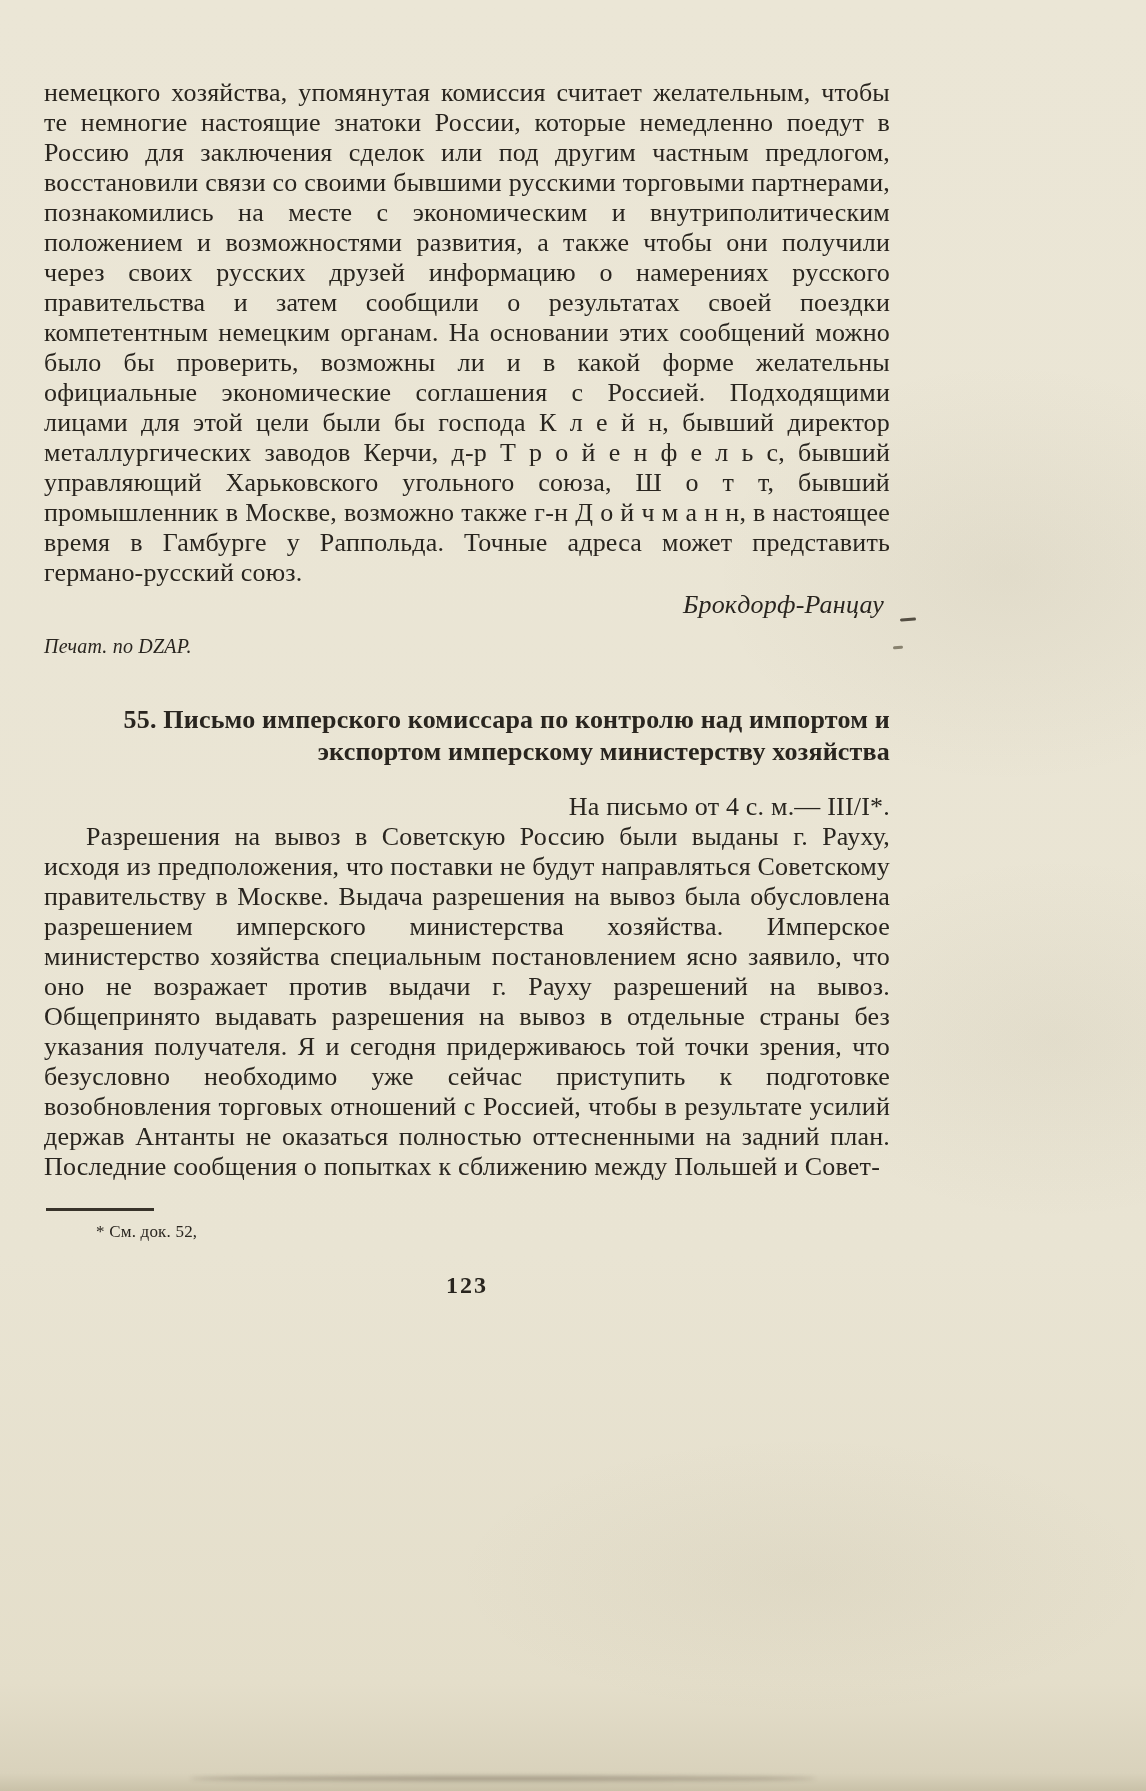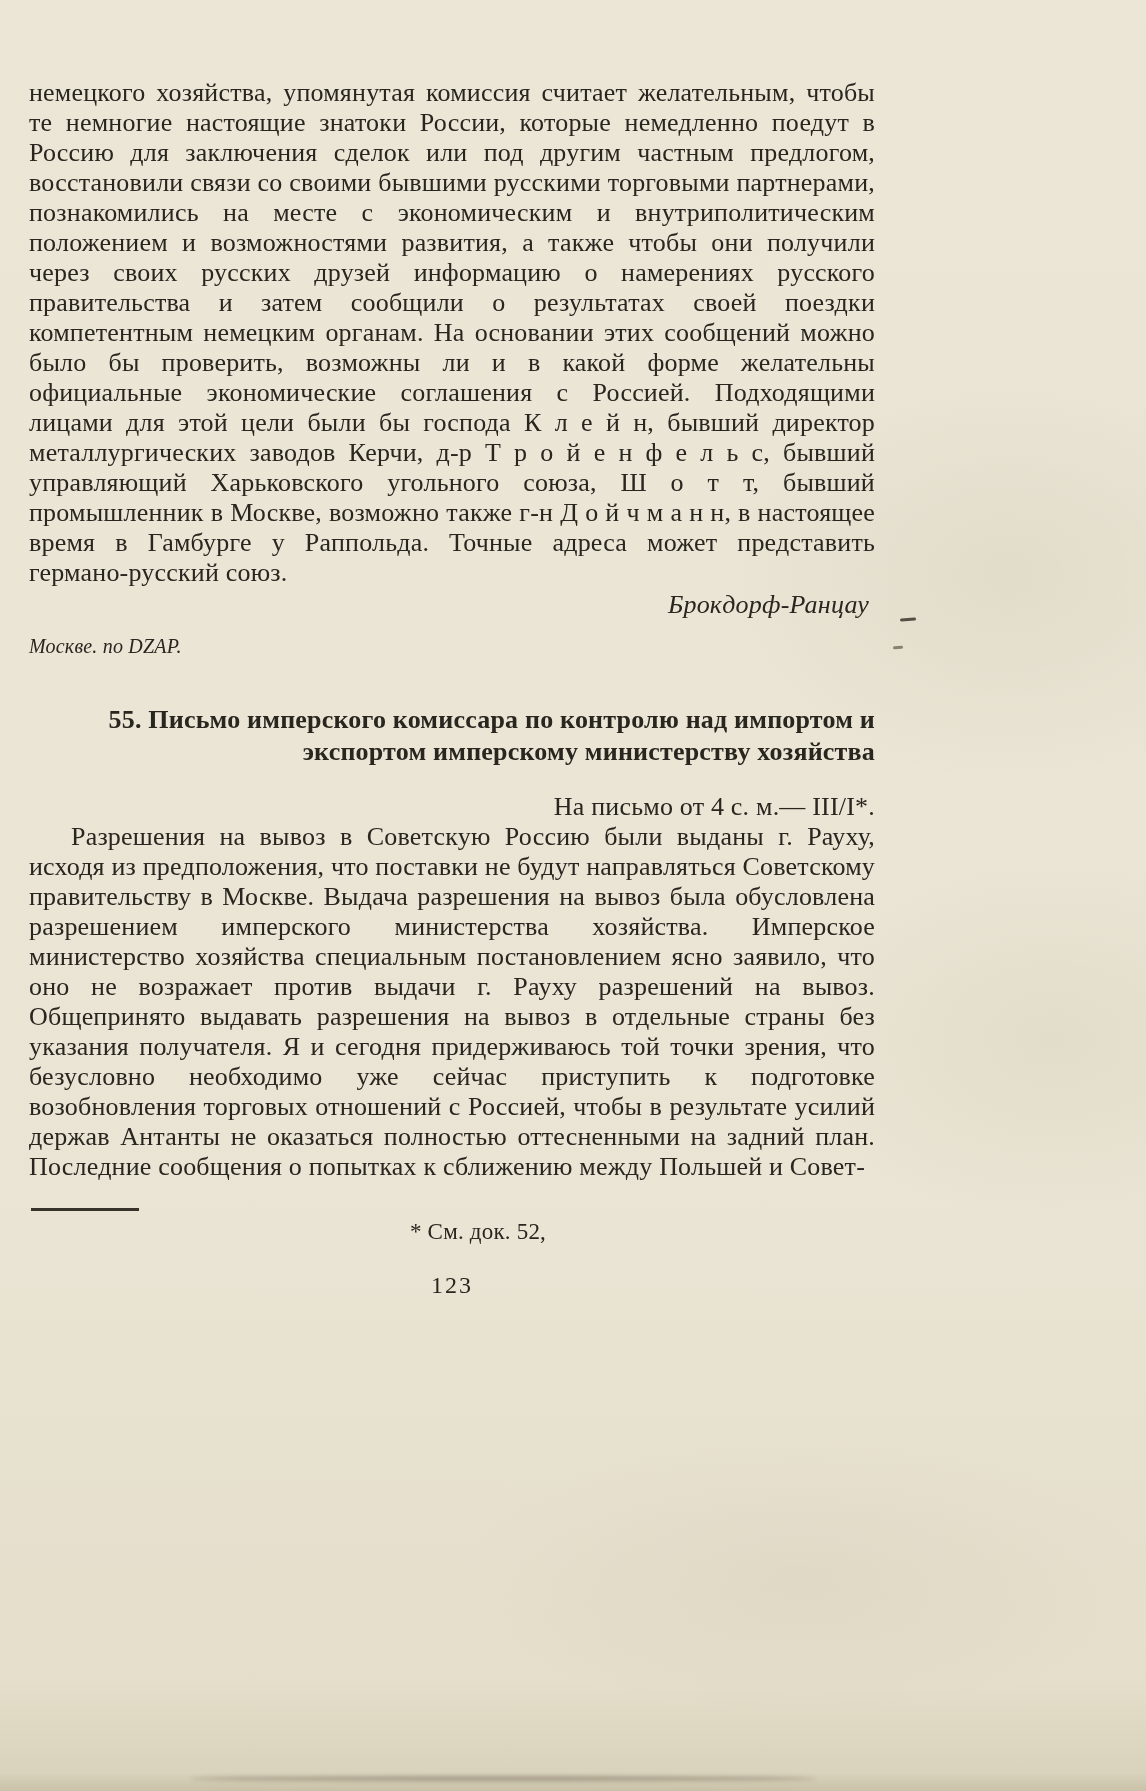--- a/index.html
+++ b/index.html
@@ -19,21 +19,21 @@
     position: absolute;
     inset: 0;
     background:
       radial-gradient(ellipse 420px 300px at 88% 32%, rgba(110, 98, 66, 0.07), transparent 70%),
       radial-gradient(ellipse 380px 260px at 92% 58%, rgba(110, 98, 66, 0.06), transparent 70%),
       radial-gradient(ellipse 500px 200px at 70% 88%, rgba(110, 98, 66, 0.05), transparent 70%),
       linear-gradient(180deg, #ebe6d6 0%, #e9e4d3 70%, #e4deca 94%, #d9d2bc 99%, #c9c1a8 100%);
   }
   .content {
     position: absolute;
-    left: 29px;
+    left: 44px;
     top: 78px;
     width: 846px;
     font-size: 26px;
     line-height: 30px;
     text-align: justify;
     letter-spacing: 0.2px;
   }
   p { margin: 0; }
   .body-par { text-align: justify; }
   .indent { text-indent: 42px; }
@@ -71,31 +71,32 @@
     margin-top: 24px;
     text-align: right;
   }
   .footnote-rule {
     margin-top: 26px;
     margin-left: 2px;
     width: 108px;
     border-top: 3px solid #38332a;
   }
   .footnote {
-    font-size: 23px;
+    font-size: 17px;
     line-height: 25px;
     margin-top: 8px;
     padding-left: 52px;
-    text-align: center;
+    text-align: left;
   }
   .page-number {
     margin-top: 26px;
     text-align: center;
     font-size: 24px;
     letter-spacing: 2px;
+    font-weight: bold;
   }
   .margin-mark-1 {
     position: absolute;
     left: 900px;
     top: 618px;
     width: 16px;
     height: 3px;
     background: #3b352a;
     transform: rotate(-4deg);
     border-radius: 2px;
@@ -132,21 +133,21 @@
 <div class="margin-mark-2"></div>
 <div class="bottom-smudge"></div>
 
 <div class="content">
 
   <p class="body-par">немецкого хозяйства, упомянутая комиссия считает желательным, чтобы те немногие настоящие знатоки России, которые немедленно поедут в Россию для заключения сделок или под другим частным предлогом, восстановили связи со своими бывшими русскими торговыми партнерами, познакомились на месте с экономическим и внутриполитическим положением и возможностями развития, а также чтобы они получили через своих русских друзей информацию о намерениях русского правительства и затем сообщили о результатах своей поездки компетентным немецким органам. На основании этих сообщений можно было бы проверить, возможны ли и в какой форме желательны официальные экономические соглашения с Россией. Подходящими лицами для этой цели были бы господа К л е й н, бывший директор металлургических заводов Керчи, д-р Т р о й е н ф е л ь с, бывший управляющий Харьковского угольного союза, Ш о т т, бывший промышленник в Москве, возможно также г-н Д о й ч м а н н, в настоящее время в Гамбурге у Раппольда. Точные адреса может представить германо-русский союз.</p>
 
 
   <p class="signature">Брокдорф-Ранцау</p>
 
-  <p class="source-note">Москве. по DZAP.</p>
+  <p class="source-note">Печат. по DZAP.</p>
 
   <p class="doc-heading"><span>55.</span> <span>Письмо имперского комиссара по контролю над импортом и экспортом имперскому министерству хозяйства</span></p>
 
 
   <p class="body-par reference-line">На письмо от 4 с. м.— III/I*.</p>
 
   <p class="body-par indent">Разрешения на вывоз в Советскую Россию были выданы г. Рауху, исходя из предположения, что поставки не будут направляться Советскому правительству в Москве. Выдача разрешения на вывоз была обусловлена разрешением имперского министерства хозяйства. Имперское министерство хозяйства специальным постановлением ясно заявило, что оно не возражает против выдачи г. Рауху разрешений на вывоз. Общепринято выдавать разрешения на вывоз в отдельные страны без указания получателя. Я и сегодня придерживаюсь той точки зрения, что безусловно необходимо уже сейчас приступить к подготовке возобновления торговых отношений с Россией, чтобы в результате усилий держав Антанты не оказаться полностью оттесненными на задний план. Последние сообщения о попытках к сближению между Польшей и Совет-</p>
 
   <div class="footnote-rule"></div>
 

